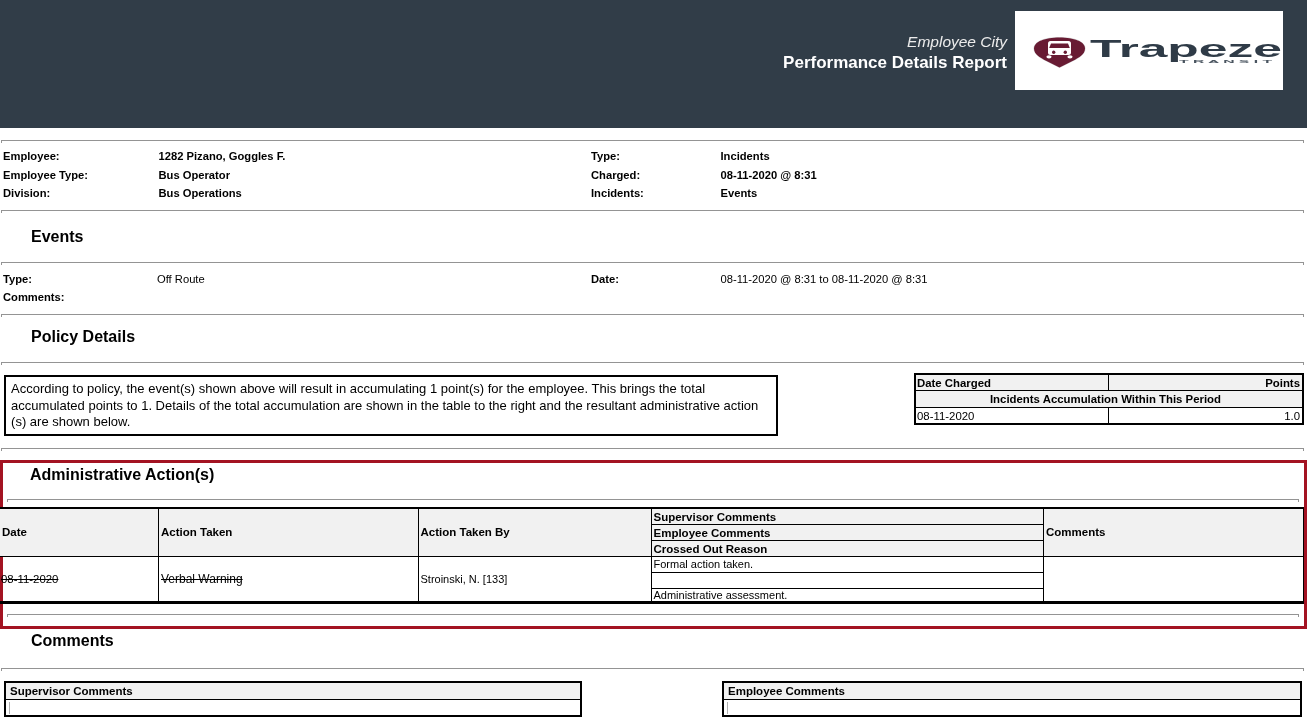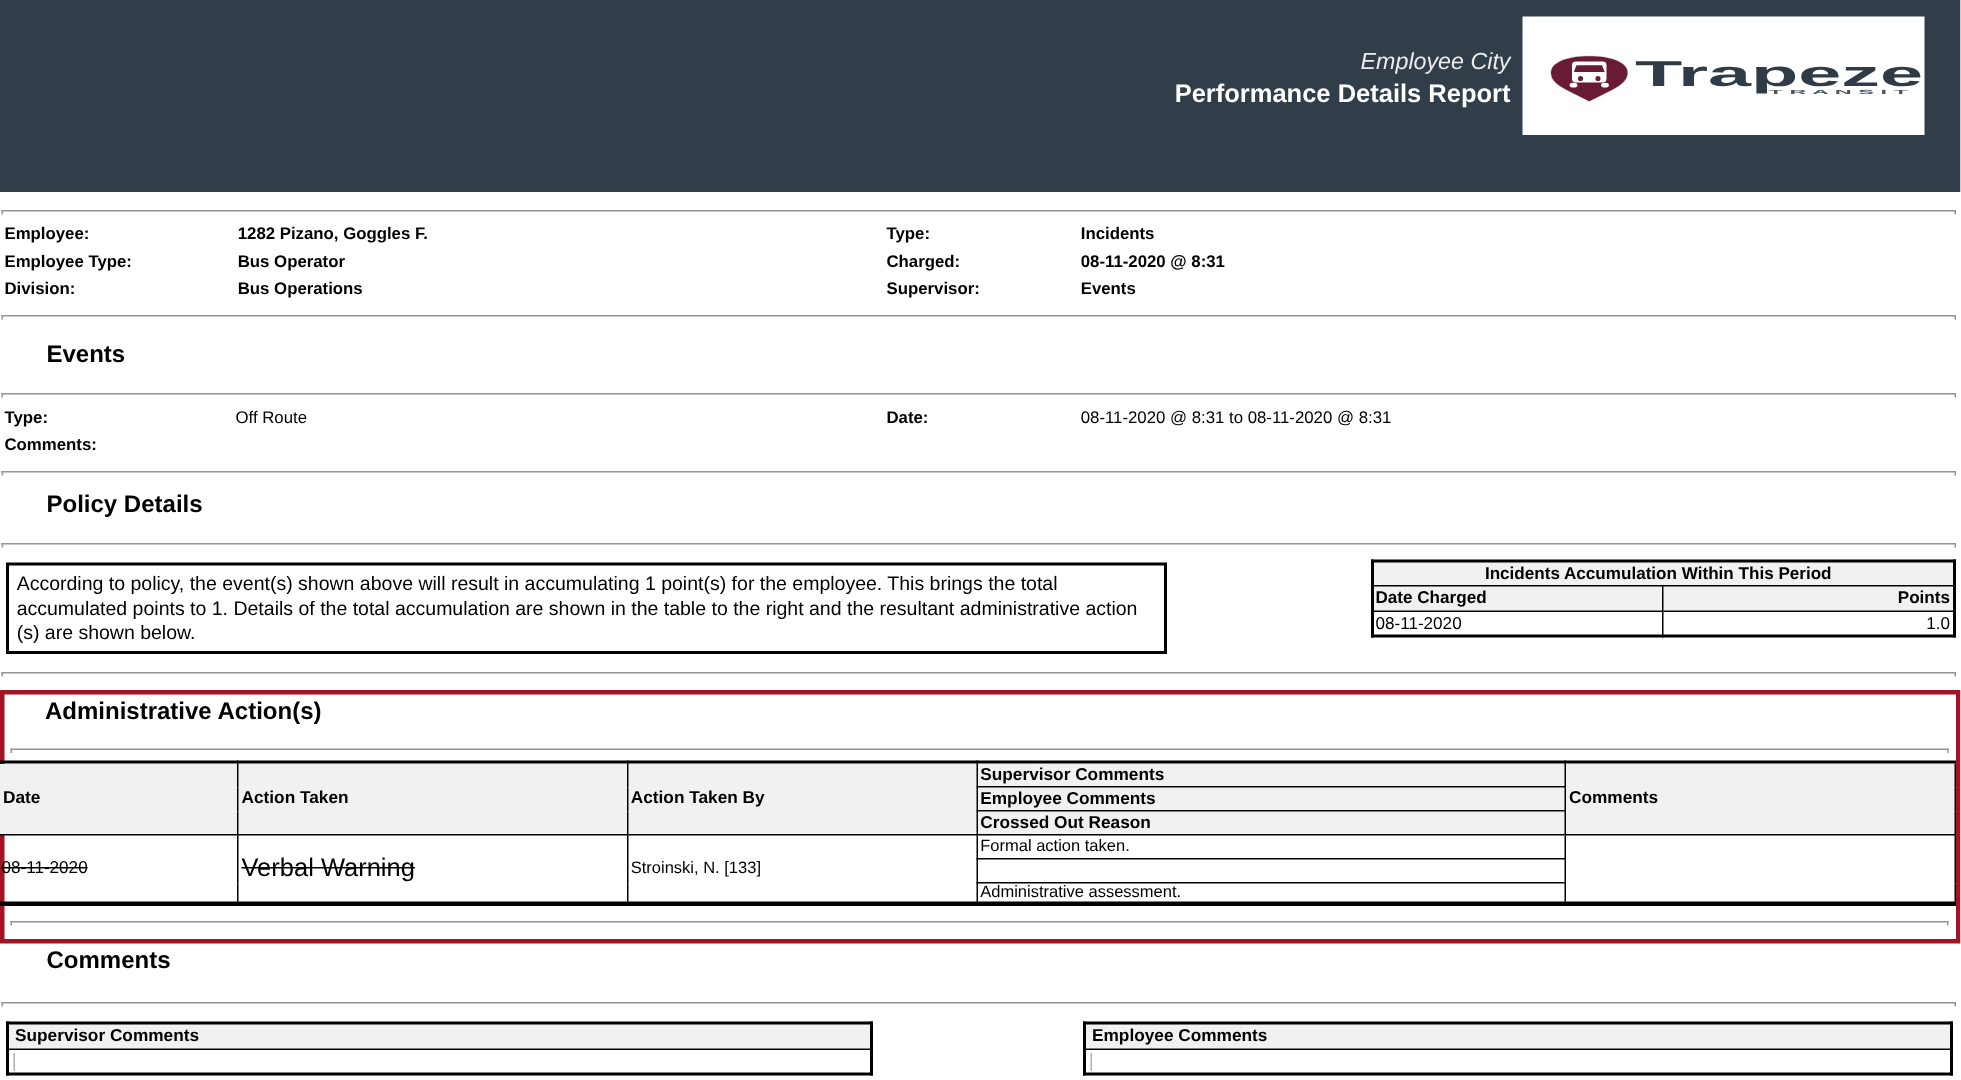--- a/index.html
+++ b/index.html
@@ -56,21 +56,21 @@
 <div class="abs lbl" style="left:158.5px;top:151.4px;">1282 Pizano, Goggles F.</div>
 <div class="abs lbl" style="left:3px;top:169.6px;">Employee Type:</div>
 <div class="abs lbl" style="left:158.5px;top:169.6px;">Bus Operator</div>
 <div class="abs lbl" style="left:3px;top:188.1px;">Division:</div>
 <div class="abs lbl" style="left:158.5px;top:188.1px;">Bus Operations</div>
 
 <div class="abs lbl" style="left:591px;top:151.4px;">Type:</div>
 <div class="abs lbl" style="left:720.5px;top:151.4px;">Incidents</div>
 <div class="abs lbl" style="left:591px;top:169.6px;">Charged:</div>
 <div class="abs lbl" style="left:720.5px;top:169.6px;">08-11-2020 @ 8:31</div>
-<div class="abs lbl" style="left:591px;top:188.1px;">Supervisor:</div>
+<div class="abs lbl" style="left:591px;top:188.1px;">Incidents:</div>
 <div class="abs lbl" style="left:720.5px;top:188.1px;">Events</div>
 
 <div class="abs sep" style="top:209.8px;"></div>
 
 <div class="abs hd" style="left:1px;top:228.8px;">Events</div>
 
 <div class="abs sep" style="top:261.5px;"></div>
 
 <div class="abs lbl" style="left:3px;top:273.7px;">Type:</div>
 <div class="abs val" style="left:157px;top:273.7px;">Off Route</div>
@@ -86,25 +86,25 @@
 
 <div class="abs pbox">According to policy, the event(s) shown above will result in accumulating 1 point(s) for the employee. This brings the total<br>accumulated points to 1. Details of the total accumulation are shown in the table to the right and the resultant administrative action<br>(s) are shown below.</div>
 
 <table class="abs itab" cellspacing="0">
   <colgroup>
       <col style="width:193px;">
       <col>
     </colgroup>
   <tbody>
       <tr>
-        <td colspan="2" class="gray" style="text-align:center;font-weight:bold;height:15.4px;padding-right:9px;">Incidents Accumulation Within This Period</td>
+        <td class="gray" style="font-weight:bold;height:15.4px;padding-left:1px;">Date Charged</td>
+        <td class="gray" style="font-weight:bold;text-align:right;">Points</td>
       </tr>
   <tr>
-        <td class="gray" style="font-weight:bold;height:15.4px;padding-left:1px;">Date Charged</td>
-        <td class="gray" style="font-weight:bold;text-align:right;">Points</td>
+        <td colspan="2" class="gray" style="text-align:center;font-weight:bold;height:15.4px;padding-right:9px;">Incidents Accumulation Within This Period</td>
       </tr>
   <tr>
         <td style="height:15.6px;padding-left:1px;">08-11-2020</td>
         <td style="text-align:right;">1.0</td>
       </tr>
 </tbody>
   </table>
 
 <div class="abs sep" style="top:447.6px;"></div>
 
@@ -129,21 +129,21 @@
     <td rowspan="3" class="gray" style="font-weight:bold;font-size:11.5px;">Comments</td>
   </tr>
   <tr>
         <td class="gray" style="font-weight:bold;height:15.2px;font-size:11.5px;">Employee Comments</td>
       </tr>
   <tr>
         <td class="gray" style="font-weight:bold;height:14.3px;font-size:11.5px;">Crossed Out Reason</td>
       </tr>
   <tr>
     <td rowspan="3" class="strike" style="font-size:11.4px;padding-left:1px;">08-11-2020</td>
-    <td rowspan="3" class="strike" style="font-size:17px;">Verbal Warning</td>
+    <td rowspan="3" class="strike" style="font-size:12px;">Verbal Warning</td>
     <td rowspan="3">Stroinski, N. [133]</td>
     <td style="height:15.2px;">Formal action taken.</td>
     <td rowspan="3"></td>
   </tr>
   <tr>
         <td style="height:15.2px;"></td>
       </tr>
   <tr>
         <td style="height:11.5px;">Administrative assessment.</td>
       </tr>

